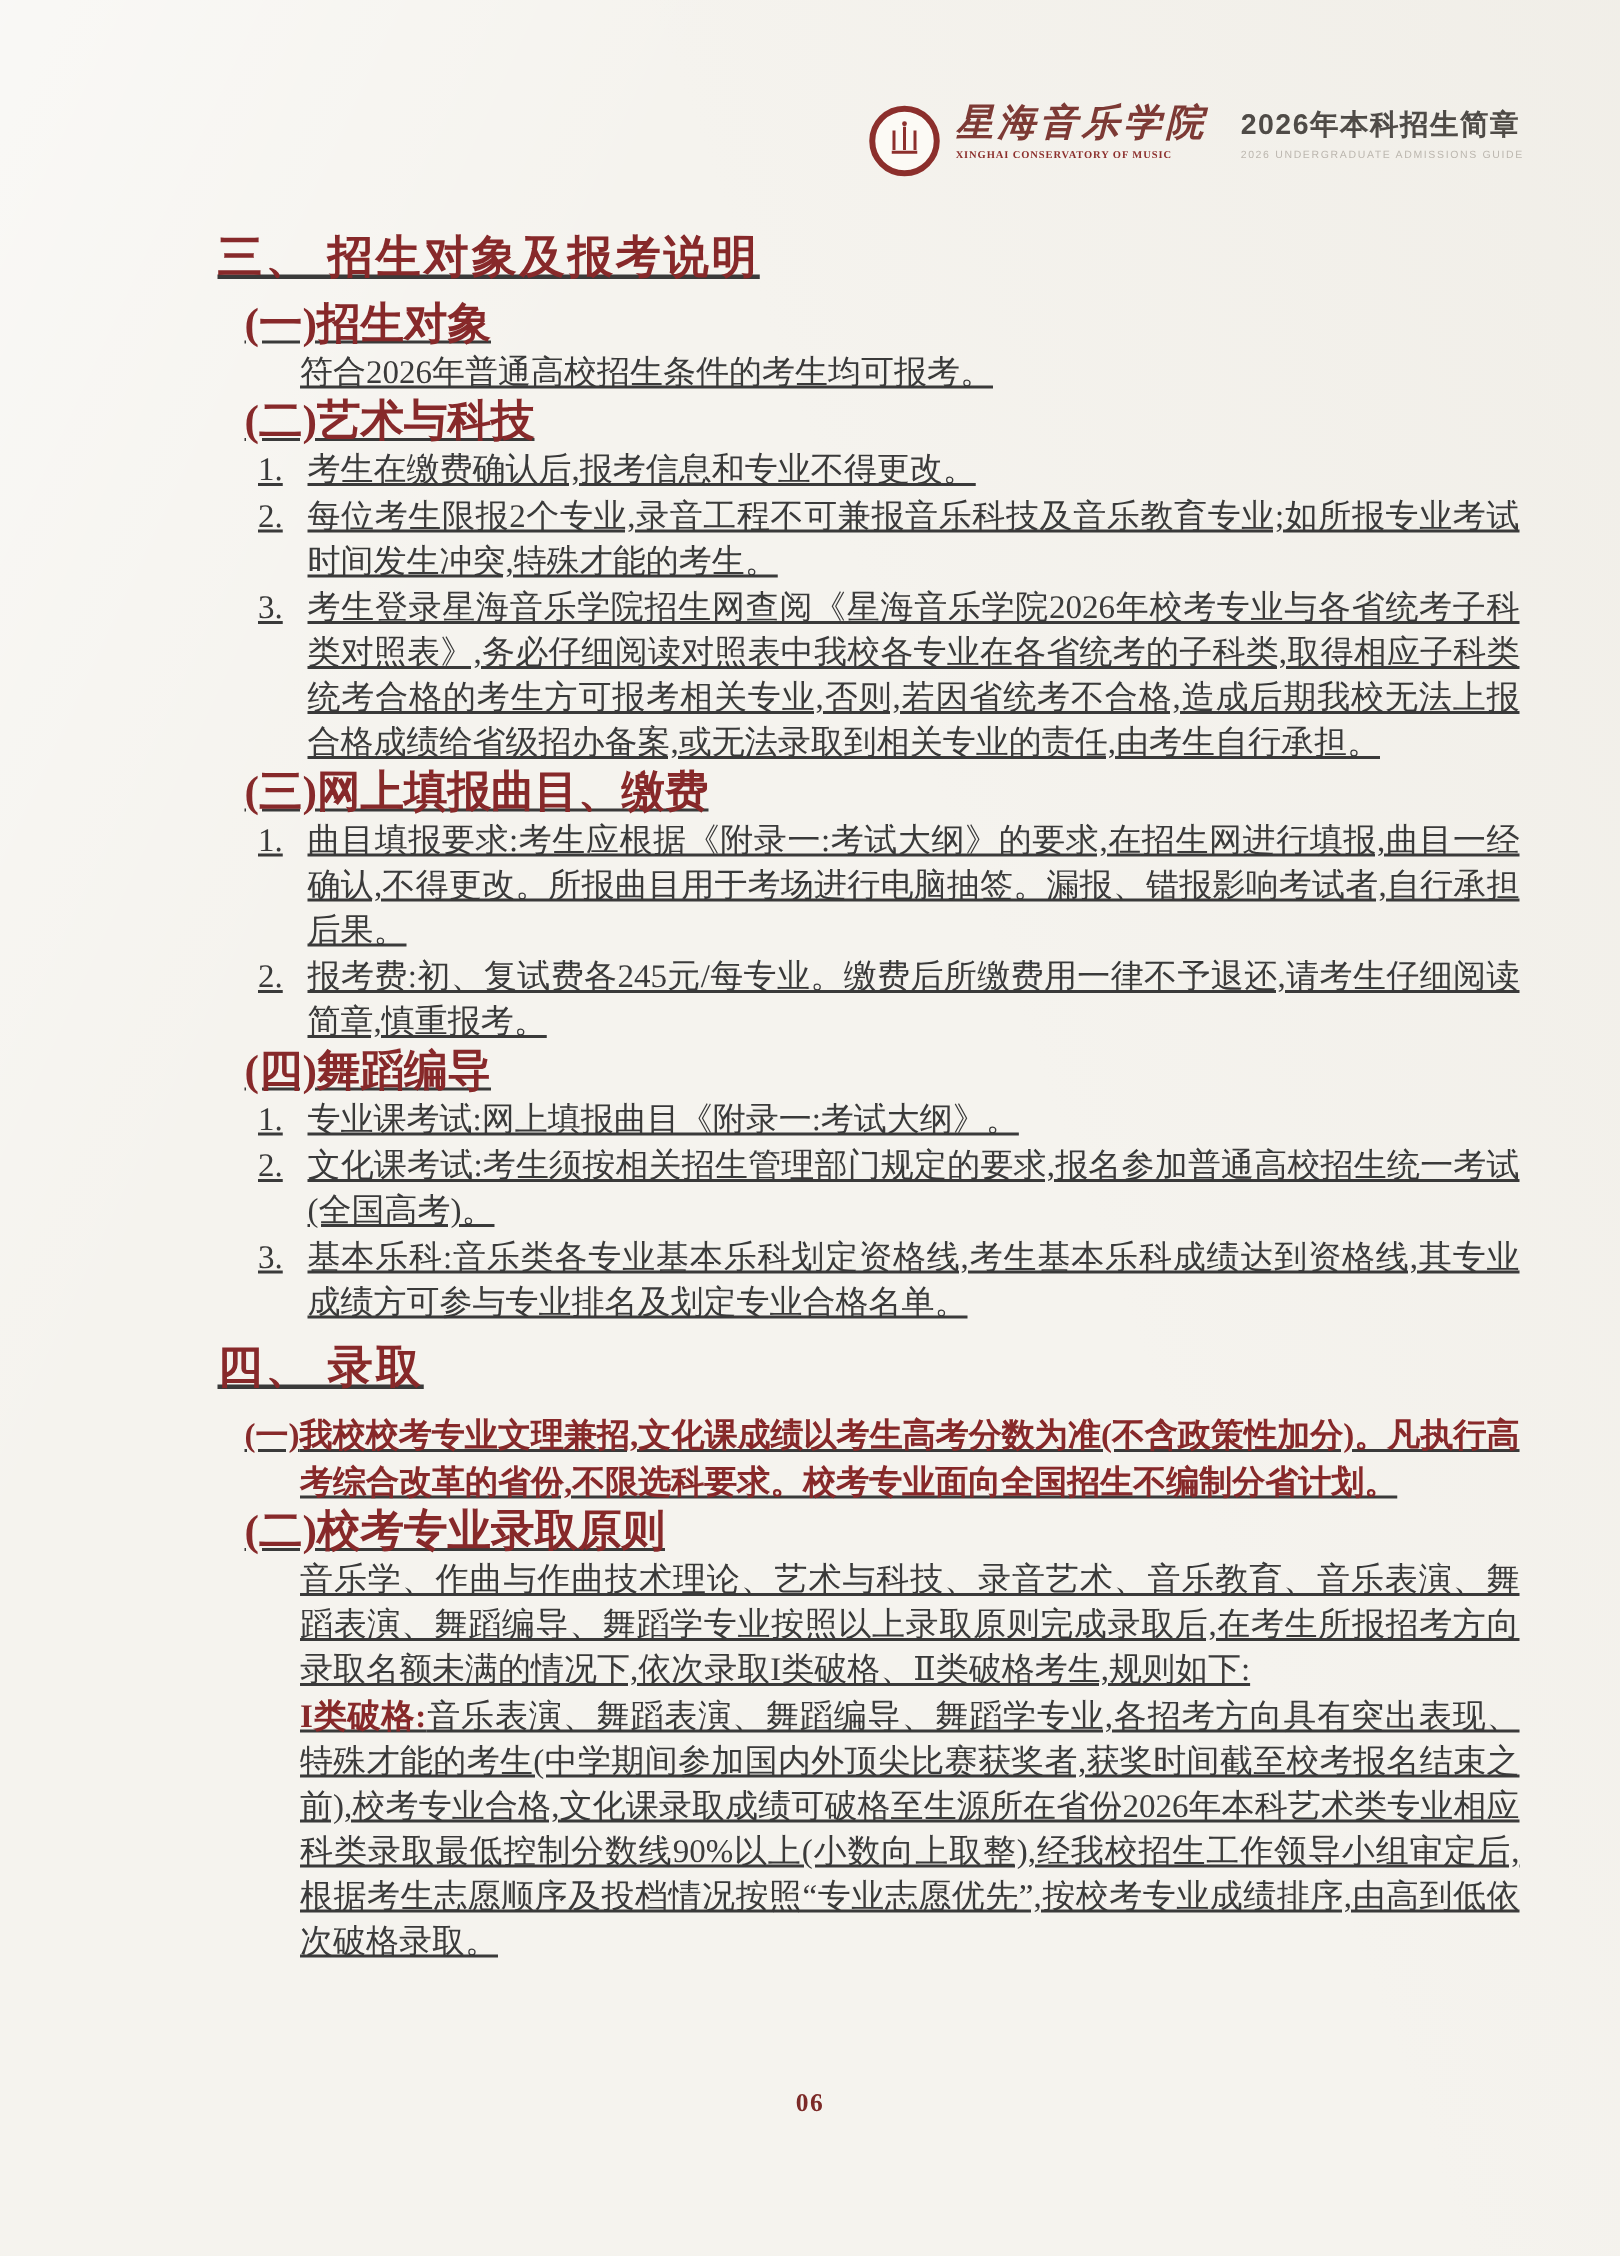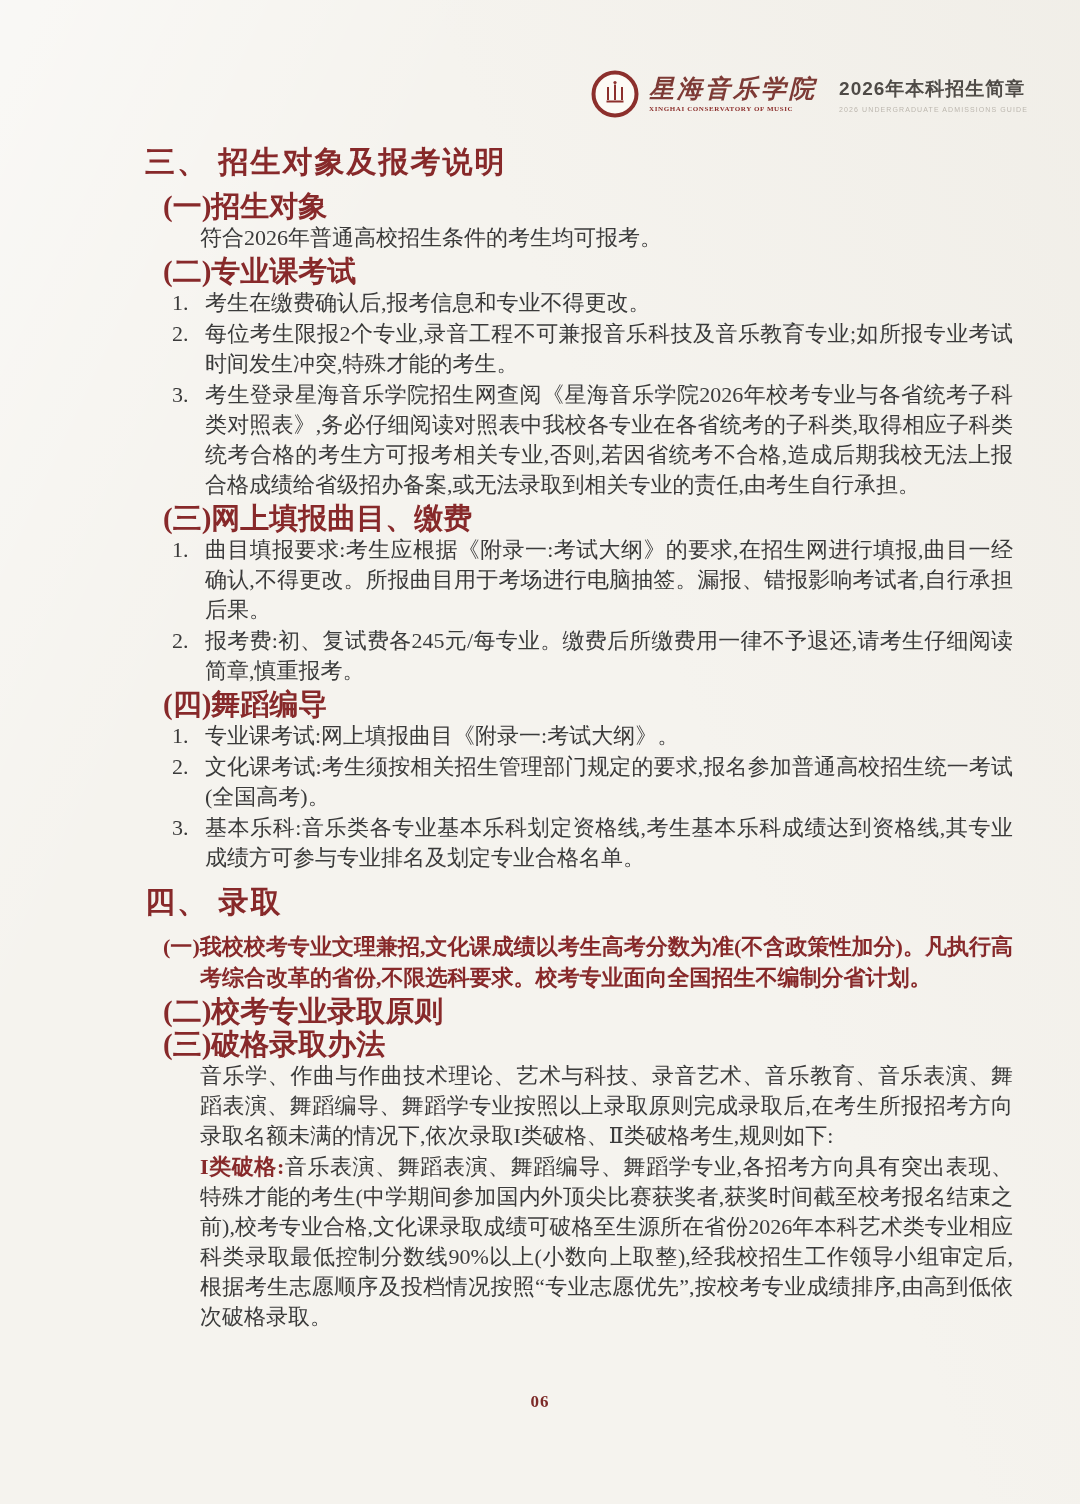--- a/index.html
+++ b/index.html
@@ -6,30 +6,30 @@
   html,body { width:1080px; height:1504px; }
   body { font-family:"Liberation Serif","DejaVu Serif",serif; }
   .page {
     position:relative; width:1080px; height:1504px; overflow:hidden;
     background:
       linear-gradient(115deg, rgba(255,255,255,.45) 0%, rgba(255,255,255,0) 28%),
       linear-gradient(250deg, rgba(228,224,214,.25) 0%, rgba(228,224,214,0) 40%),
       #f5f3ee;
   }
   
-  .hdr { position:absolute; top:70px; right:52px; display:flex; align-items:center; }
+  .hdr { position:absolute; top:70px; right:64px; display:flex; }
   .logo-circle { width:48px; height:48px; flex:none; }
   .logo-text { margin-left:10px; }
   .logo-cn { font-size:25px; font-weight:bold; font-style:italic; color:#7d3a35; letter-spacing:3px; line-height:26px; white-space:nowrap; }
   .logo-en { font-size:7px; font-weight:bold; color:#8c2f2c; letter-spacing:.6px; margin-top:3px; white-space:nowrap; }
   .badge { margin-left:22px; }
   .badge-cn { font-family:"Liberation Sans","DejaVu Sans",sans-serif; font-size:19px; font-weight:bold; color:#4f4b47; letter-spacing:1px; white-space:nowrap; }
   .badge-en { font-family:"Liberation Sans","DejaVu Sans",sans-serif; font-size:7px; color:#bcb7af; letter-spacing:1.1px; margin-top:4px; white-space:nowrap; }
   
-  .main { position:absolute; left:145px; top:143px; width:868px; color:#3a3a3a; }
+  .main { position:absolute; left:145px; top:153px; width:868px; color:#3a3a3a;text-decoration:underline; }
   .sec-title { font-size:30px; font-weight:bold; color:#87292a; letter-spacing:2px; margin:0 0 10px 0; line-height:38px; }
   .sec-title.second { margin-top:10px; }
   .sub-h { font-size:29px; font-weight:bold; color:#87292a; line-height:30px; margin:3px 0 2px 18px; }
   .body-p { font-size:22px; line-height:30px; margin:1px 0 1px 55px; text-align:justify; }
   .num-item { display:flex; margin:1px 0 1px 27px; font-size:22px; line-height:30px; }
   .num-item .num { flex:none; width:33px; }
   .num-item .txt { flex:1; text-align:justify; }
   .red-para { font-size:22px; line-height:31px; margin:2px 0 2px 55px; text-indent:-37px; text-align:justify; color:#87292a; font-weight:bold; }
   .type-para { font-size:22px; line-height:30px; margin:1px 0 1px 55px; text-align:justify; }
   .type-label { color:#87292a; font-weight:bold; }
@@ -59,21 +59,21 @@
     </div>
   </div>
 
   <div class="main">
 
     <div class="sec-title">三、 招生对象及报考说明</div>
 
     <div class="sub-h">(一)招生对象</div>
     <p class="body-p">符合2026年普通高校招生条件的考生均可报考。</p>
 
-    <div class="sub-h">(二)专业课考试</div>
+    <div class="sub-h">(二)艺术与科技</div>
     <div class="num-item">
       <span class="num">1.</span>
       <span class="txt">考生在缴费确认后,报考信息和专业不得更改。</span>
     </div>
     <div class="num-item">
       <span class="num">2.</span>
       <span class="txt">每位考生限报2个专业,录音工程不可兼报音乐科技及音乐教育专业;如所报专业考试时间发生冲突,特殊才能的考生。</span>
     </div>
     <div class="num-item">
       <span class="num">3.</span>
@@ -103,21 +103,20 @@
       <span class="num">3.</span>
       <span class="txt">基本乐科:音乐类各专业基本乐科划定资格线,考生基本乐科成绩达到资格线,其专业成绩方可参与专业排名及划定专业合格名单。</span>
     </div>
 
     <div class="sec-title second">四、 录取</div>
 
     <p class="red-para"><span>(一)</span><span>我校校考专业文理兼招,文化课成绩以考生高考分数为准(不含政策性加分)。凡执行高考综合改革的省份,不限选科要求。校考专业面向全国招生不编制分省计划。</span></p>
 
     <div class="sub-h">(二)校考专业录取原则</div>
 
-    <div class="sub-h">(三)破格录取办法</div>
     <p class="body-p">音乐学、作曲与作曲技术理论、艺术与科技、录音艺术、音乐教育、音乐表演、舞蹈表演、舞蹈编导、舞蹈学专业按照以上录取原则完成录取后,在考生所报招考方向录取名额未满的情况下,依次录取I类破格、Ⅱ类破格考生,规则如下:</p>
 
     <p class="type-para"><span class="type-label">I类破格:</span><span>音乐表演、舞蹈表演、舞蹈编导、舞蹈学专业,各招考方向具有突出表现、特殊才能的考生(中学期间参加国内外顶尖比赛获奖者,获奖时间截至校考报名结束之前),校考专业合格,文化课录取成绩可破格至生源所在省份2026年本科艺术类专业相应科类录取最低控制分数线90%以上(小数向上取整),经我校招生工作领导小组审定后,根据考生志愿顺序及投档情况按照“专业志愿优先”,按校考专业成绩排序,由高到低依次破格录取。</span></p>
 
   </div>
 
   <div class="page-num">06</div>
 
 </div>
 

